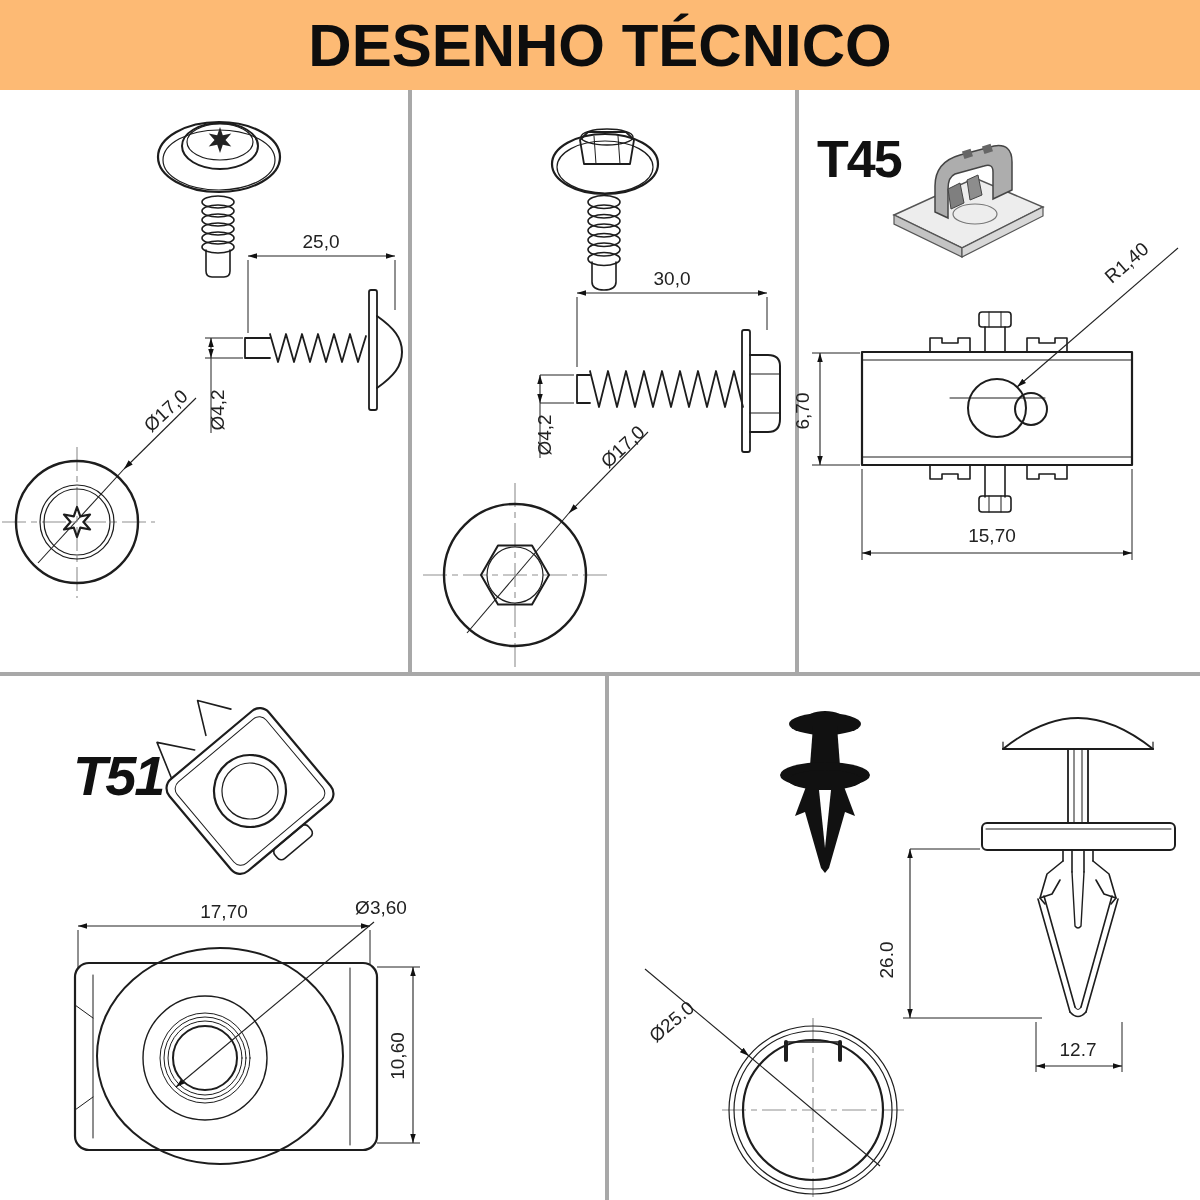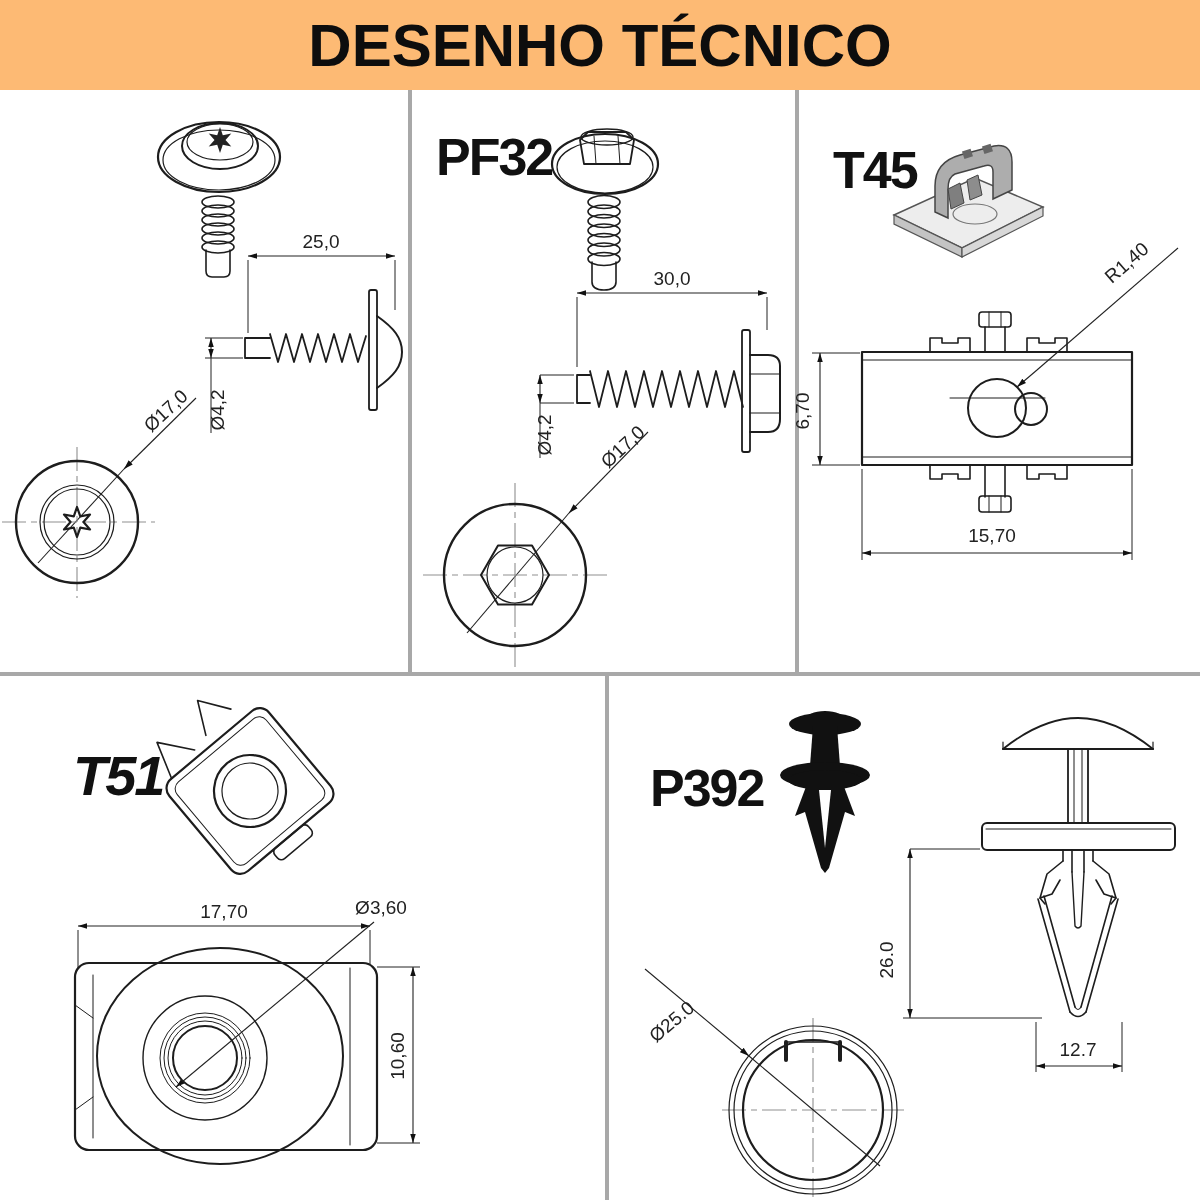--- a/index.html
+++ b/index.html
@@ -26,24 +26,22 @@
 
   <div class="header" style="background:#fdba74;">
     <div class="title">DESENHO TÉCNICO</div>
   </div>
 
   <div class="divider" style="left:408px;top:90px;width:4px;height:584px;background:#a8a8a8;"></div>
   <div class="divider" style="left:795px;top:90px;width:4px;height:584px;background:#a8a8a8;"></div>
   <div class="divider" style="left:0px;top:672px;width:1200px;height:4px;background:#a8a8a8;"></div>
   <div class="divider" style="left:605px;top:676px;width:4px;height:524px;background:#a8a8a8;"></div>
 
-  <div class="plabel" style="left:436px;top:131px;">PF32</div>
-  <div class="plabel" style="left:817px;top:144px;margin-left:16px;">T45</div>
+  <div class="plabel" style="left:817px;top:133px;">T45</div>
   <div class="plabel" style="left:73px;top:748px;font-size:56px;font-style:italic;">T51</div>
-  <div class="plabel" style="left:650px;top:762px;">P392</div>
 
   <svg style="left:0px;top:90px;" width="408" height="582" viewBox="0 0 408 582">
     <defs>
       <marker id="a1" viewBox="0 0 10 7" refX="9.5" refY="3.5" markerWidth="9" markerHeight="6.3" orient="auto-start-reverse">
         <path d="M0,0.6 L9.5,3.5 L0,6.4 Z" fill="#111"></path>
       </marker>
     </defs>
     <g>
       <ellipse class="ln s22" cx="219" cy="67" rx="61" ry="35"></ellipse>
       <ellipse class="ln s12" cx="219" cy="70" rx="56" ry="30"></ellipse>

